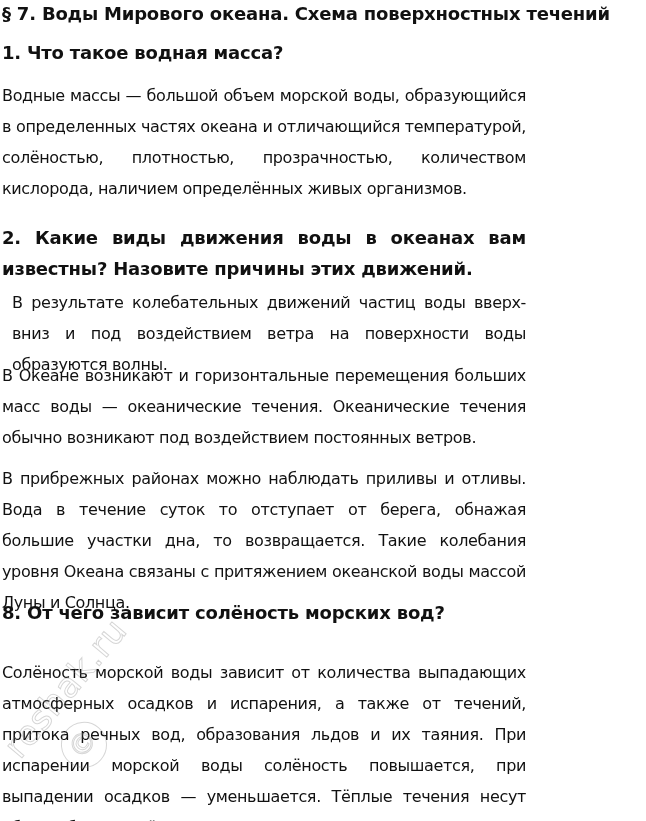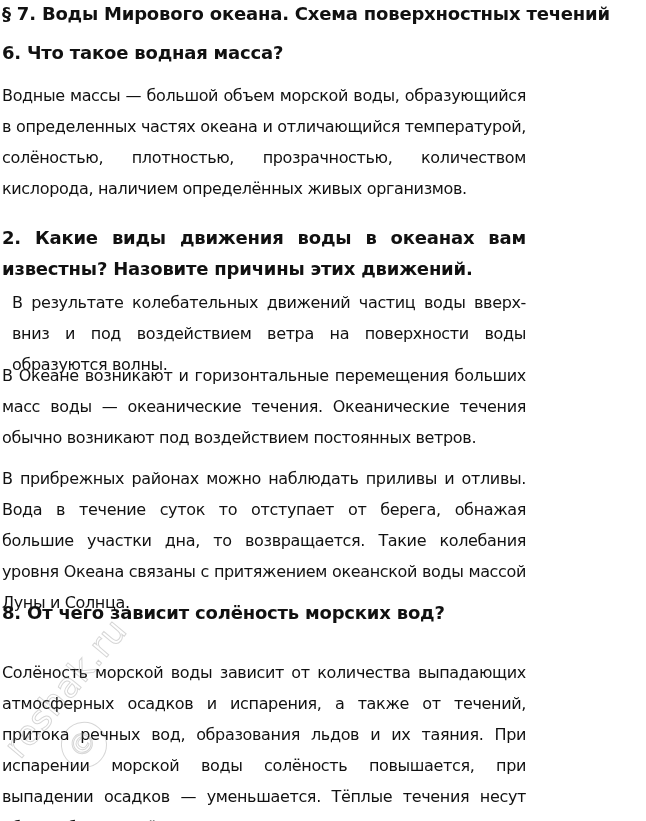--- a/index.html
+++ b/index.html
@@ -93,21 +93,21 @@
       color: transparent;
       -webkit-text-stroke: 1px #8a8a8a;
     }
   </style>
 </head>
 <body>
 
 <div class="page">
   <h1 class="title">§ 7. Воды Мирового океана. Схема поверхностных течений</h1>
 
-  <h2 class="question q1">6. Что такое водная масса?</h2>
+  <h2 class="question q1">1. Что такое водная масса?</h2>
   <p class="answer a1">Водные массы — большой объем морской воды, образующийся в определенных частях океана и отличающийся температурой, солёностью, плотностью, прозрачностью, количеством кислорода, наличием определённых живых организмов.</p>
 
   <h2 class="question q2">2. Какие виды движения воды в океанах вам известны? Назовите причины этих движений.</h2>
   <p class="answer a2">В результате колебательных движений частиц воды вверх-вниз и под воздействием ветра на поверхности воды образуются волны.</p>
   <p class="answer a3">В Океане возникают и горизонтальные перемещения больших масс воды — океанические течения. Океанические течения обычно возникают под воздействием постоянных ветров.</p>
   <p class="answer a4">В прибрежных районах можно наблюдать приливы и отливы. Вода в течение суток то отступает от берега, обнажая большие участки дна, то возвращается. Такие колебания уровня Океана связаны с притяжением океанской воды массой Луны и Солнца.</p>
 
   <h2 class="question q3">8. От чего зависит солёность морских вод?</h2>
   <p class="answer a5">Солёность морской воды зависит от количества выпадающих атмосферных осадков и испарения, а также от течений, притока речных вод, образования льдов и их таяния. При испарении морской воды солёность повышается, при выпадении осадков — уменьшается. Тёплые течения несут обычно более солёную воду, чем холодные.</p>
 </div>

